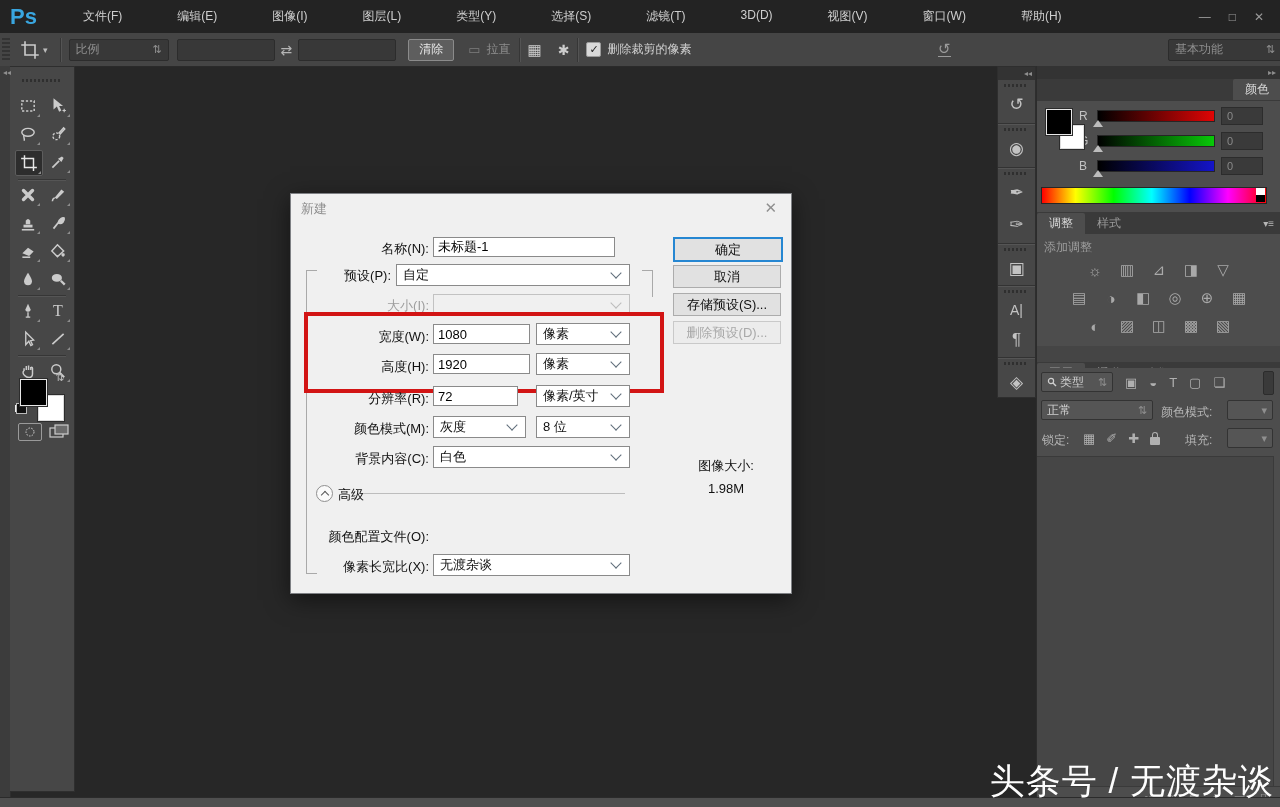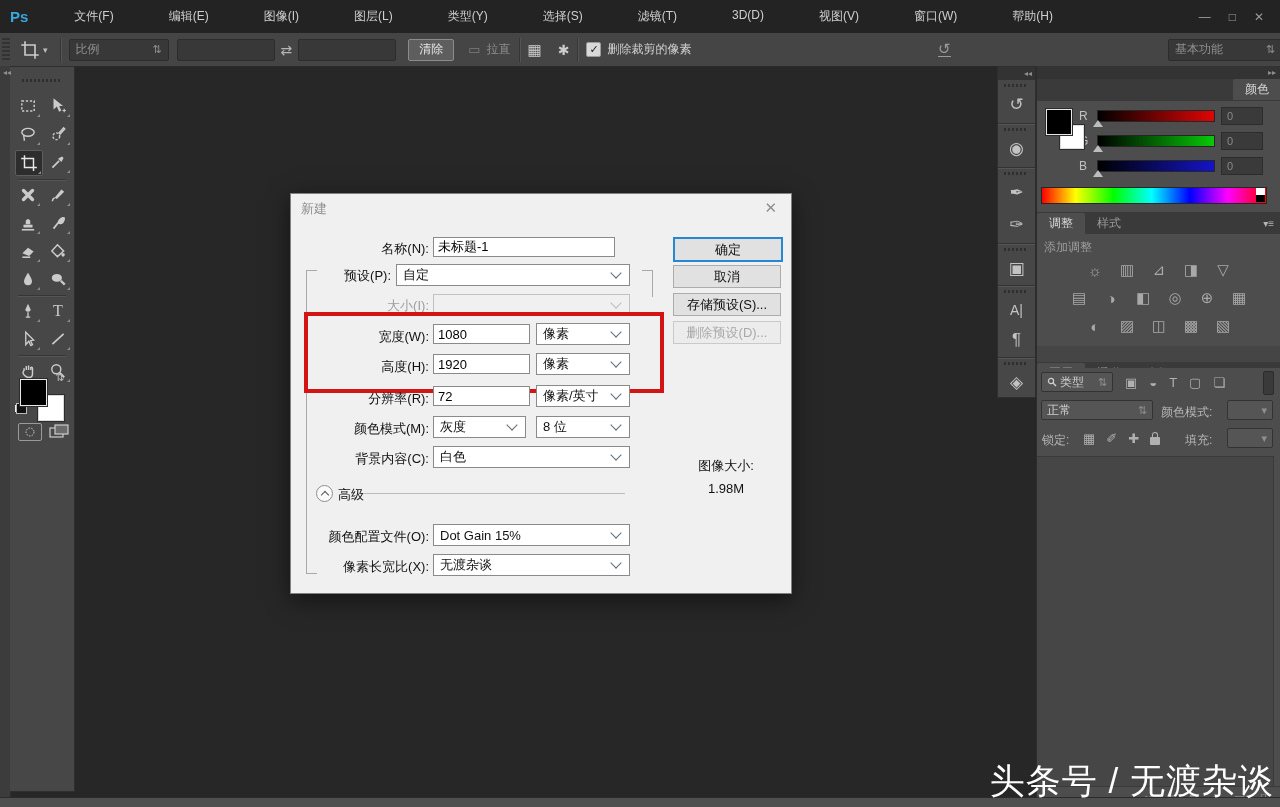--- a/index.html
+++ b/index.html
@@ -3,21 +3,21 @@
 <meta charset="utf-8">
 <style>
   html,body{margin:0;padding:0;background:#191919;}
   #app{position:relative;width:1280px;height:807px;overflow:hidden;
        font-family:"Liberation Sans","DejaVu Sans",sans-serif;background:#272727;
        -webkit-font-smoothing:antialiased;}
   .abs{position:absolute;}
   
   .titlebar{left:0;top:0;width:1280px;height:33px;background:#232323;border-bottom:1px solid #1a1a1a;
             display:flex;align-items:center;color:#cfcfcf;font-size:12px;}
-  .ps-logo{color:#39a6e0;font-weight:bold;font-size:15px;margin:0 18px 0 10px;}
+  .ps-logo{color:#39a6e0;font-weight:bold;font-size:22px;margin:0 18px 0 10px;}
   .menus{display:flex;gap:27px;}
   .menus span{cursor:default;margin-left:28px;}
   .winctl{margin-left:auto;display:flex;gap:18px;margin-right:16px;color:#9a9a9a;font-size:12px;}
   .optionsbar{left:0;top:33px;width:1280px;height:33px;background:#454545;border-bottom:1px solid #2a2a2a;
               display:flex;align-items:center;color:#cfcfcf;font-size:12px;}
   .opt-grip{width:8px;height:24px;margin-left:2px;background:repeating-linear-gradient(#333 0 2px,transparent 2px 4px);}
   .opt-sep{width:1px;height:24px;background:#363636;margin:0 8px;box-shadow:1px 0 0 #545454;}
   .darkfield{background:#383838;border:1px solid #2c2c2c;height:20px;display:flex;align-items:center;
              padding:0 6px;color:#8f8f8f;border-radius:2px;}
   .btn-clear{background:#5e5e5e;border:1px solid #8b8b8b;border-radius:2px;height:20px;padding:0 10px;
@@ -344,21 +344,21 @@
     </div>
 
     <div class="lbl" style="left:0;top:164px;">高度(H):</div>
     <input class="tin" style="left: 142px; top: 160px; width: 97px;" value="1920">
     <div class="dd" style="left:245px;top:159px;width:94px;">
       <span>像素</span>
         <span class="chev"></span>
     </div>
 
     <div class="lbl" style="left:0;top:196px;">分辨率(R):</div>
-    <input class="tin" style="left: 142px; top: 192px; width: 97px;" value="72">
+    <input class="tin" style="left: 142px; top: 192px; width: 85px;" value="72">
     <div class="dd" style="left:245px;top:191px;width:94px;">
       <span>像素/英寸</span>
         <span class="chev"></span>
     </div>
 
     <div class="lbl" style="left:0;top:226px;">颜色模式(M):</div>
     <div class="dd" style="left:142px;top:222px;width:93px;">
       <span>灰度</span>
         <span class="chev"></span>
     </div>
@@ -373,24 +373,20 @@
         <span class="chev"></span>
     </div>
 
     <div class="adv-circle">
         <span class="chev"></span>
       </div>
     <div class="abs" style="left:47px;top:292px;font-size:13px;">高级</div>
     <div class="adv-line"></div>
 
     <div class="lbl" style="left:0;top:334px;">颜色配置文件(O):</div>
-    <div class="dd" style="left:142px;top:330px;width:197px;">
-      <span>Dot Gain 15%</span>
-        <span class="chev"></span>
-    </div>
 
     <div class="lbl" style="left:0;top:364px;">像素长宽比(X):</div>
     <div class="dd" style="left:142px;top:360px;width:197px;">
       <span>无渡杂谈</span>
         <span class="chev"></span>
     </div>
 
     <div class="dbtn primary" style="left:382px;top:43px;">确定</div>
     <div class="dbtn" style="left:382px;top:71px;">取消</div>
     <div class="dbtn" style="left:382px;top:99px;">存储预设(S)...</div>

